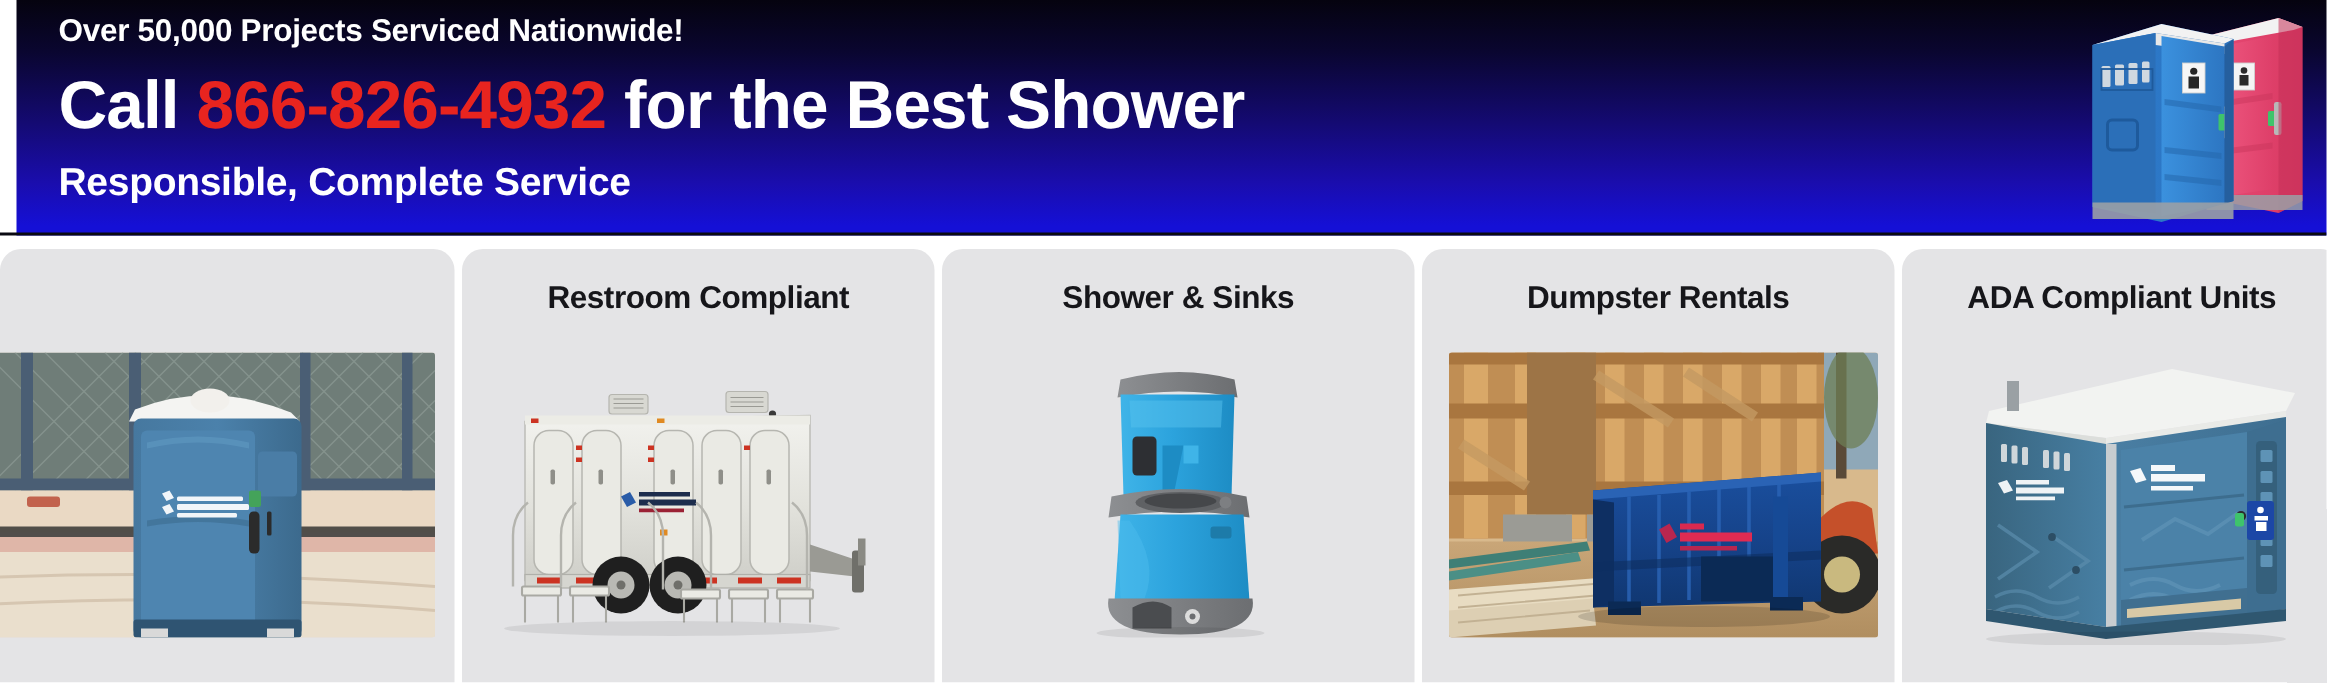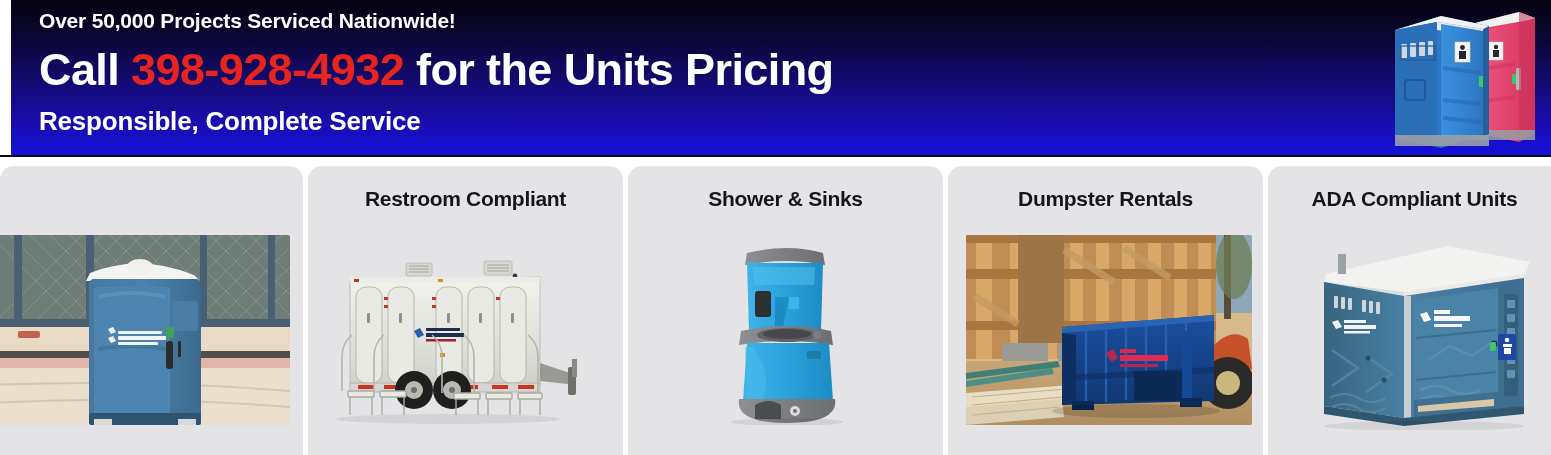--- a/index.html
+++ b/index.html
@@ -64,21 +64,21 @@
   .prod { width:100%; height:100%; display:block; }
 </style>
 </head>
 <body>
 
 <div class="page">
 
   <div class="banner">
     <div class="banner-text">
       <div class="line1">Over 50,000 Projects Serviced Nationwide!</div>
-      <div class="line2"><span>Call </span><span class="phone">398-928-4932</span><span> for the Units Pricing</span></div>
+      <div class="line2"><span>Call </span><span class="phone">866-826-4932</span><span> for the Best Shower</span></div>
       <div class="line3">Responsible, Complete Service</div>
     </div>
 
     <div class="banner-art">
       <svg viewBox="0 0 166 152" width="166" height="152" aria-hidden="true">
         <defs>
           <linearGradient id="bluFace" x1="0" y1="0" x2="1" y2="0">
             <stop offset="0" stop-color="#2f7fd0"></stop>
               <stop offset="1" stop-color="#2a6fbb"></stop>
           </linearGradient>

